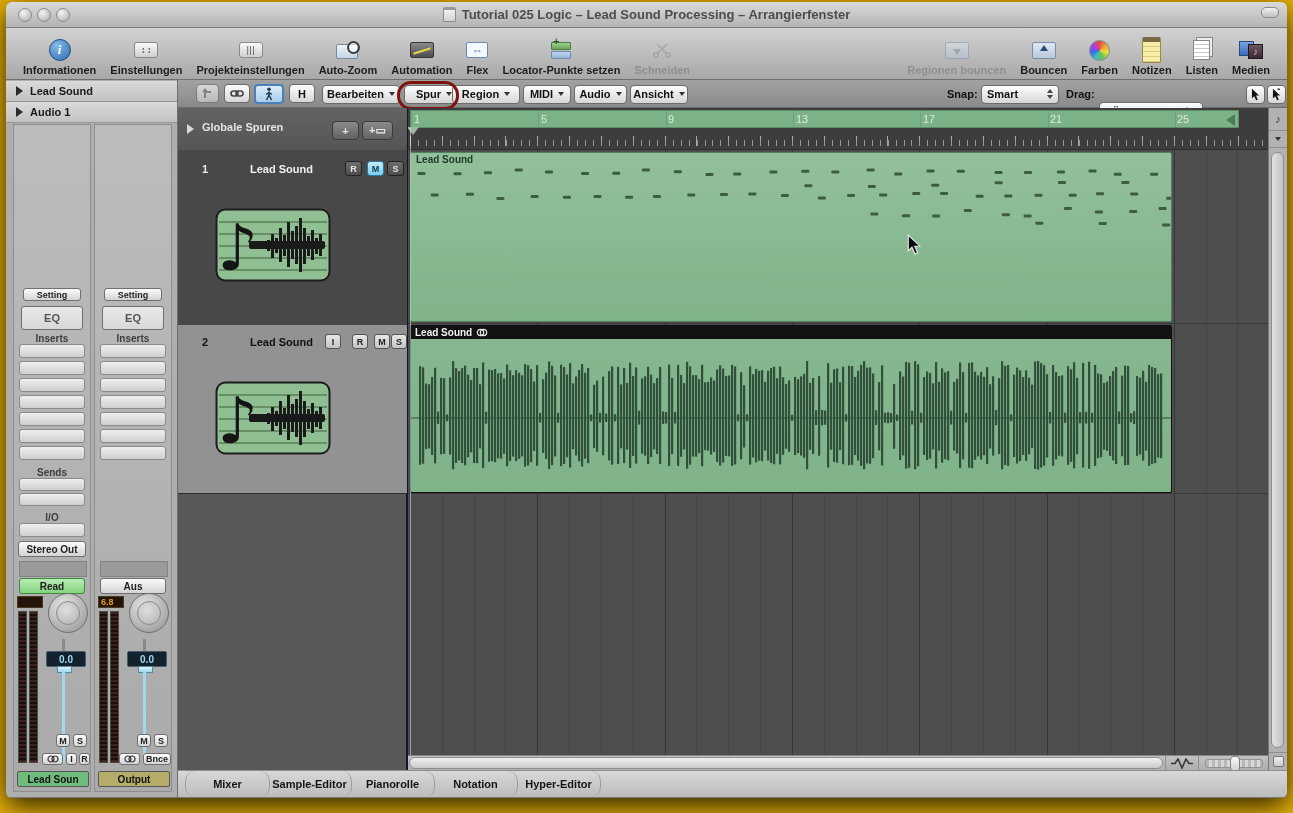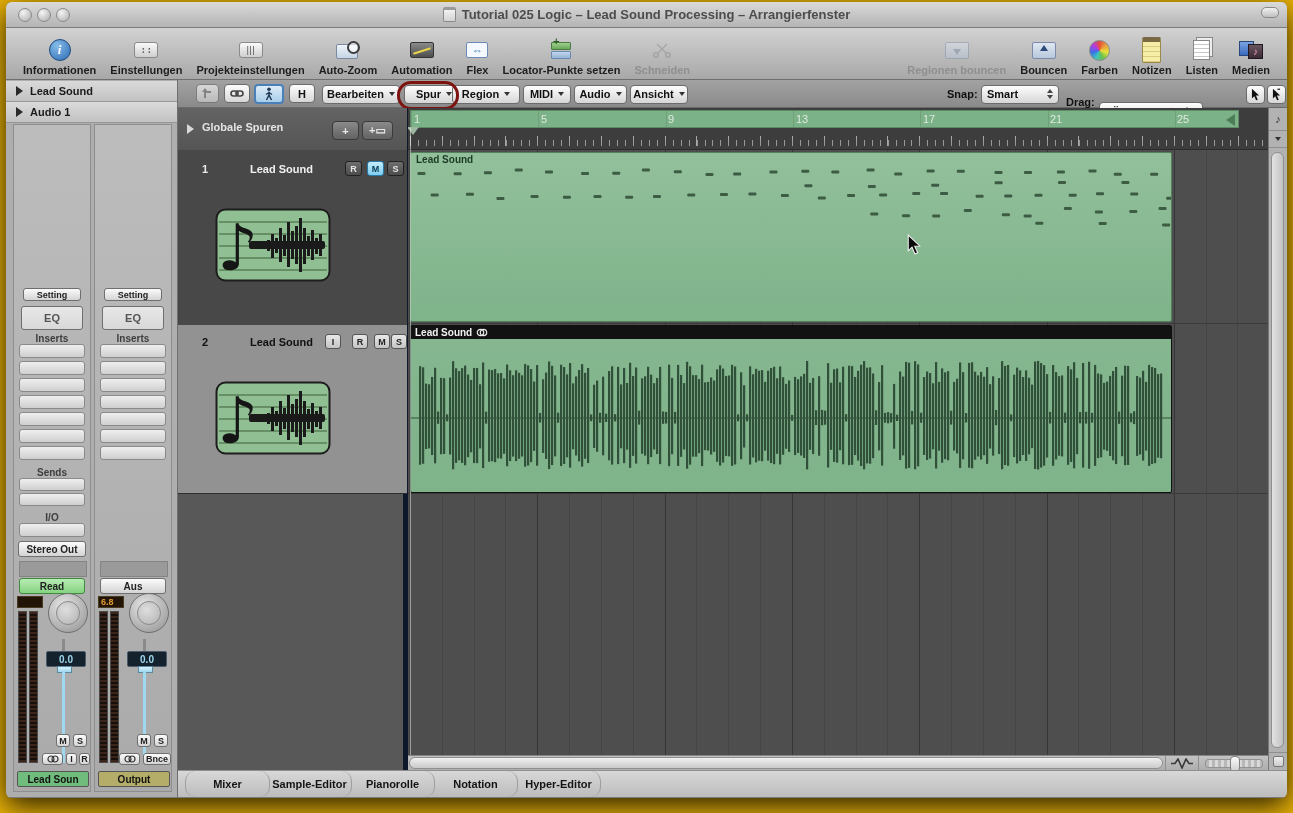--- a/index.html
+++ b/index.html
@@ -92,21 +92,21 @@
         background:radial-gradient(circle at 38% 32%,#e6e6e6,#8f8f8f);border:1px solid #6f6f6f;}
   .knob::after{content:"";position:absolute;left:7px;top:7px;width:22px;height:22px;border-radius:50%;
         background:radial-gradient(circle at 40% 35%,#dedede,#b2b2b2);border:1px solid #8a8a8a;}
   .fval{position:absolute;width:38px;height:14px;background:#14222e;border:1px solid #4a5a68;border-radius:2px;
         color:var(--c-fader);font-weight:bold;font-size:10px;display:flex;align-items:center;justify-content:center;}
   .peak{position:absolute;left:3px;width:26px;height:12px;background:#221406;border:1px solid #4a3a20;
         color:var(--c-peak);font-weight:bold;font-size:9px;display:flex;align-items:center;justify-content:flex-start;padding-left:2px;box-sizing:border-box;}
   .namechip{position:absolute;left:3px;width:70px;height:14px;border:1px solid #555;border-radius:2px;
         font-weight:bold;font-size:10px;color:#111;display:flex;align-items:center;justify-content:center;}
   
-  .tracklist{left:172px;top:106px;width:230px;height:662px;background:#585858;border-right:5px solid #0f172a;box-sizing:border-box;}
+  .tracklist{left:172px;top:106px;width:230px;height:662px;background:#585858;border-right:2px solid #0f172a;box-sizing:border-box;}
   .tlheader{position:absolute;left:0;top:0;width:229px;height:42px;background:linear-gradient(#636363,#555);
         border-bottom:1px solid #333;}
   .addbtn{position:absolute;top:13px;height:17px;border-radius:4px;border:1px solid #3a3a3a;
         background:linear-gradient(#8a8a8a,#626262);color:#e8e8e8;font-weight:bold;font-size:11px;
         display:flex;align-items:center;justify-content:center;}
   .trow{position:absolute;left:0;width:229px;}
   .tbtn{position:absolute;width:17px;height:15px;border-radius:3px;font-weight:bold;font-size:9px;
         display:flex;align-items:center;justify-content:center;box-sizing:border-box;}
   .tbtn.darkb{background:linear-gradient(#6e6e6e,#4c4c4c);border:1px solid #222;color:#e4e4e4;}
   .tbtn.lightb{background:linear-gradient(#e8e8e8,#c4c4c4);border:1px solid #555;color:#222;}
@@ -349,21 +349,21 @@
     <div class="abs annot" style="left:219px;top:1px;width:56px;height:23px"></div>
 
     <span class="abs" style="left:769px;top:8px;font-weight:bold;font-size:11px;color:#111">Snap:</span>
     <div class="btn abs" style="left:803px;top:4.5px;width:78px;height:19px;justify-content:space-between;padding:0 5px">
       <span>Smart</span>
       <span class="ud">
             <i class="up"></i>
             <i class="dn"></i>
           </span>
     </div>
-    <span class="abs" style="left:888px;top:16px;font-weight:bold;font-size:11px;color:#111">Drag:</span>
+    <span class="abs" style="left:888px;top:8px;font-weight:bold;font-size:11px;color:#111">Drag:</span>
     <div class="btn abs" style="left:921px;top:22px;width:104px;height:19px;justify-content:center;padding:0 5px">
       <span>Überlappung</span>
       <span class="ud">
             <i class="up"></i>
             <i class="dn"></i>
           </span>
     </div>
     <div class="btn abs" style="left:1068px;top:4.5px;width:19px;height:19px">
       <svg width="9" height="13" viewBox="0 0 13 20">
             <path d="M1 1 L1 16 L4.6 12.6 L7.4 19 L10 17.9 L7.2 11.6 L12 11.4 Z" fill="#111"></path>

